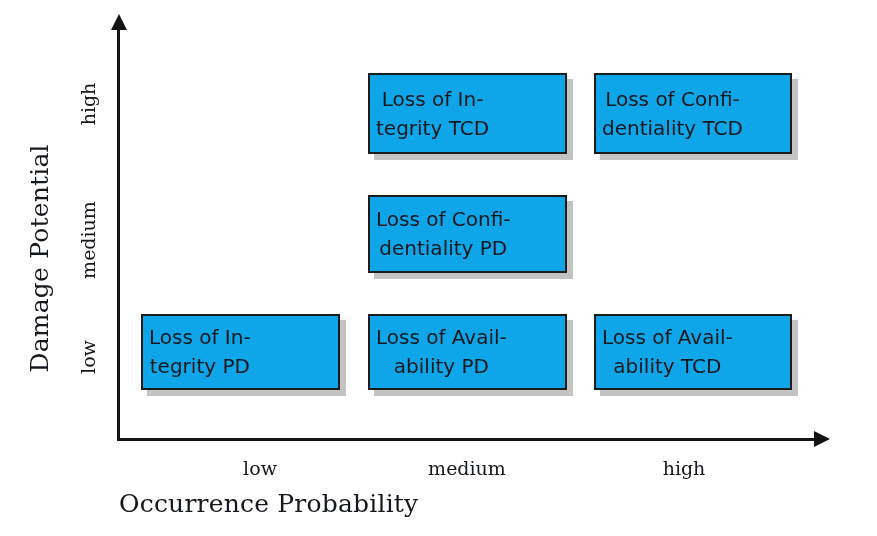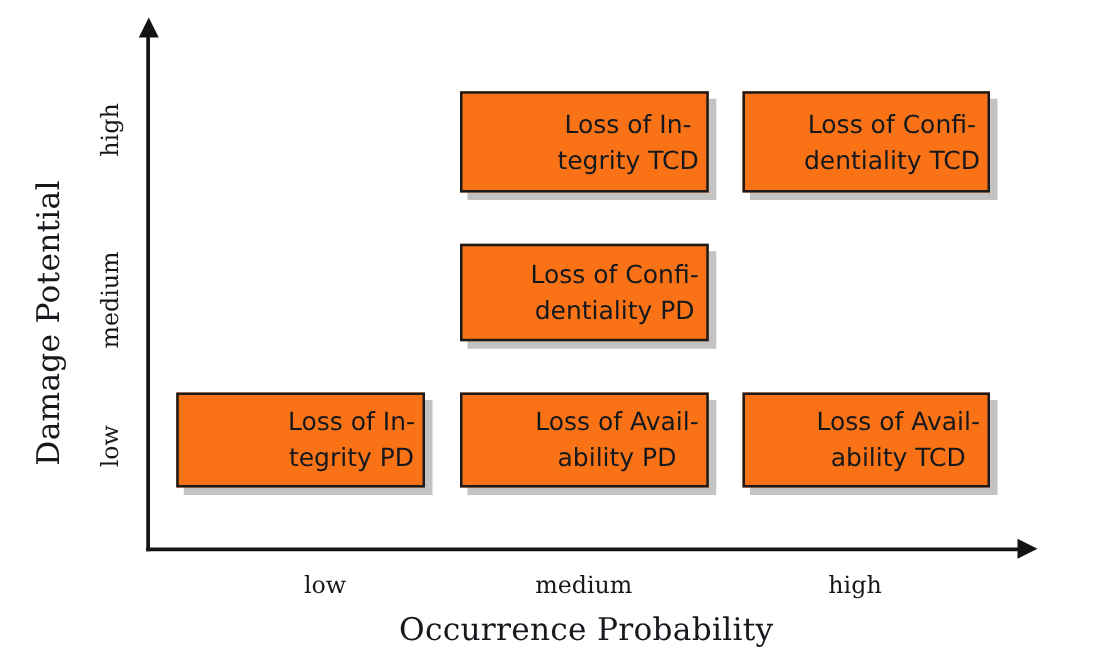--- a/index.html
+++ b/index.html
@@ -68,21 +68,21 @@
     left: -61px;
     top: 258px;
     width: 200px;
     text-align: center;
     transform: rotate(-90deg);
   }
   #x-axis-title {
     left: 119px;
     top: 489px;
     width: 700px;
-    text-align: center;
+    text-align: left;
   }
 
   
   .tick-label {
     position: absolute;
     font-family: "DejaVu Serif", serif;
     font-size: 19px;
     color: #15181c;
     white-space: nowrap;
   }
@@ -100,25 +100,25 @@
     text-align: center;
   }
   #tick-x-low    { left: 180px; top: 457px; }
   #tick-x-medium { left: 387px; top: 457px; }
   #tick-x-high   { left: 604px; top: 457px; }
 
   
   .cell {
     position: absolute;
     box-sizing: border-box;
-    background: #f97316;
+    background: #0ea5e9;
     border: 2px solid #1b1b1b;
     display: flex;
     align-items: center;
-    justify-content: flex-end;
+    justify-content: flex-start;
     box-shadow: 6px 6px 0 0 #c3c3c3;
     padding: 2px 6px;
   }
   .cell-label {
     font-family: "DejaVu Sans", sans-serif;
     font-size: 20px;
     line-height: 1.45;
     color: #14181d;
     text-align: center;
     white-space: pre-line;

